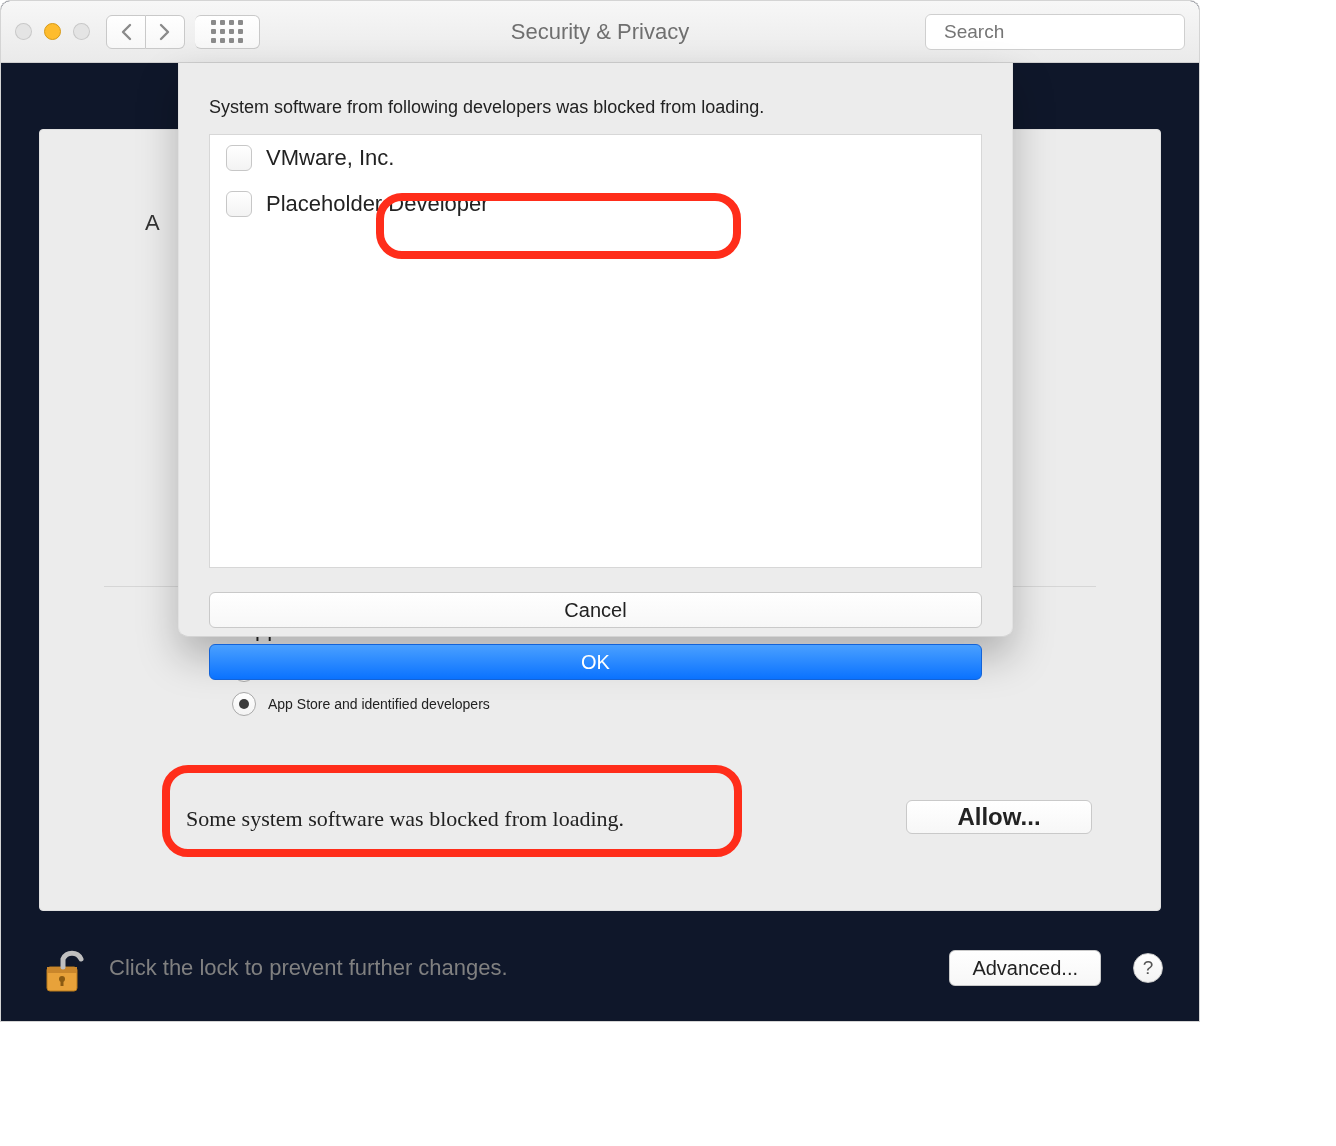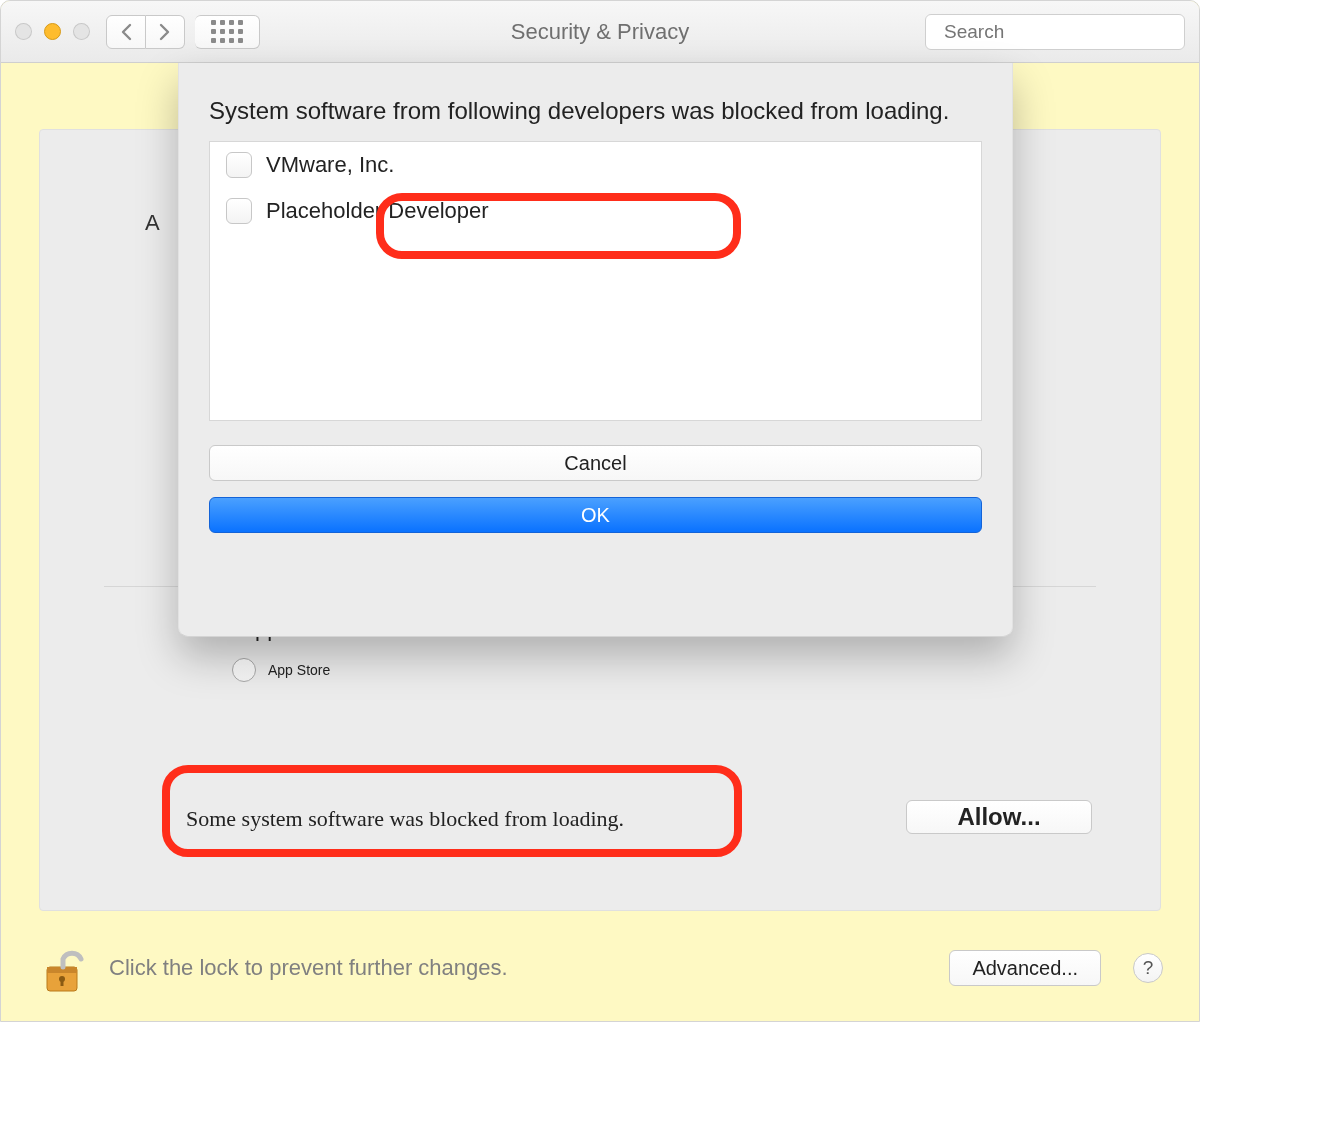--- a/index.html
+++ b/index.html
@@ -1,17 +1,17 @@
 <!DOCTYPE html>
 <html><head>
 <meta charset="utf-8">
 <style>
   * { box-sizing: border-box; margin: 0; padding: 0; }
   html, body { width: 1336px; height: 1146px; font-family: -apple-system, "Helvetica Neue", Helvetica, Arial, sans-serif; background: #fff; }
-  .window { width: 1200px; height: 1022px; background: #fef9c3; border: 1px solid #d4d4d4; border-radius: 10px 10px 0 0; position: relative; overflow: hidden; }
+  .window { width: 1200px; height: 1022px; background: #0f172a; border: 1px solid #d4d4d4; border-radius: 10px 10px 0 0; position: relative; overflow: hidden; }
 
   
   .titlebar { height: 62px; background: linear-gradient(#f7f7f7, #eaeaea); border-bottom: 1px solid #cfcfcf; display: flex; align-items: center; padding: 0 14px; position: relative; }
   .traffic { display: flex; gap: 12px; align-items: center; margin-right: 16px; }
   .tl { width: 17px; height: 17px; border-radius: 50%; border: 1px solid rgba(0,0,0,0.12); }
   .tl.close { background: #e4e4e4; }
   .tl.min  { background: #febc2e; border-color:#d79a17;}
   .tl.max  { background: #e4e4e4; }
 
   .toolbar-btn-group { display:flex; margin-right:10px;}
@@ -48,22 +48,22 @@
   .redbox.r2 { left:122px; top:635px; width:580px; height:92px; }
 
   
   .lockrow { position:absolute; left:36px; bottom:26px; right:36px; display:flex; align-items:center; gap:18px;justify-content:center;}
   .locktext { font-size:22px; color:#808080;}
   .advanced-btn { margin-left:auto; height:36px; padding:0 22px; background:linear-gradient(#ffffff,#f7f7f7); border:1px solid #c9c9c9; border-radius:6px; font-size:20px; color:#222; display:flex; align-items:center; justify-content:center;}
   .help-btn { width:30px; height:30px; border-radius:50%; border:1px solid #c9c9c9; background:linear-gradient(#ffffff,#f3f3f3); display:flex; align-items:center; justify-content:center; font-size:19px; color:#555; margin-left:14px;}
 
   
   .sheet { position:absolute; left:177px; top:62px; width:835px; height:574px; background:#ececec; border-radius:0 0 10px 10px; box-shadow: 0 20px 40px rgba(0,0,0,0.25); border-bottom:1px solid #d4d4d4; border-left:1px solid #e2e2e2; border-right:1px solid #e2e2e2; padding:34px 30px 24px 30px;}
-  .sheet-heading { font-size:24px; color:#222; margin-bottom:16px;}
-  .sheet-list { width:100%; height:280px; background:#fff; border:1px solid #d7d7d7;}
+  .sheet-heading { font-size:18px; color:#222; margin-bottom:16px;}
+  .sheet-list { width:100%; height:434px; background:#fff; border:1px solid #d7d7d7;}
   .dev-row { display:flex; align-items:center; gap:14px; padding:10px 16px; font-size:22px; color:#222;}
   .chk { width:26px; height:26px; border-radius:6px; border:1px solid #c7c7c7; background:linear-gradient(#ffffff,#f3f3f3);}
   .sheet-buttons { display:flex; justify-content:flex-end; gap:16px; margin-top:24px;flex-direction:column;}
   .btn { height:36px; padding:0 34px; border-radius:6px; font-size:20px; display:flex; align-items:center; justify-content:center;}
   .btn.secondary{ background:linear-gradient(#ffffff,#f7f7f7); border:1px solid #c9c9c9; color:#222;}
   .btn.primary{ background:linear-gradient(#4aa0ff,#0a72ff); border:1px solid #1363d8; color:#fff; font-weight:400;}
 
   .grid-dots { display:grid; grid-template-columns:repeat(4,5px); grid-auto-rows:5px; gap:4px;}
   .grid-dots span{ width:5px; height:5px; background:#8a8a8a; border-radius:1px;}
 
@@ -128,20 +128,26 @@
 
     <div class="pref-panel">
       <div class="visible-a">A</div>
 
       <div class="allow-section">
         <div class="section-label">Allow apps downloaded from:</div>
         <div class="radio-row">
           <div class="radio"></div>
           <span>App Store</span>
         </div>
+        <div class="radio-row">
+          <div class="radio">
+              <div class="dot"></div>
+            </div>
+          <span>App Store and identified developers</span>
+        </div>
       </div>
 
       <div class="blocked-row">Some system software was blocked from loading.</div>
       <div class="allow-btn">Allow...</div>
 
       <div class="redbox r2"></div>
     </div>
 
     <div class="lockrow">
       <svg class="lock-svg" viewBox="0 0 54 54">

